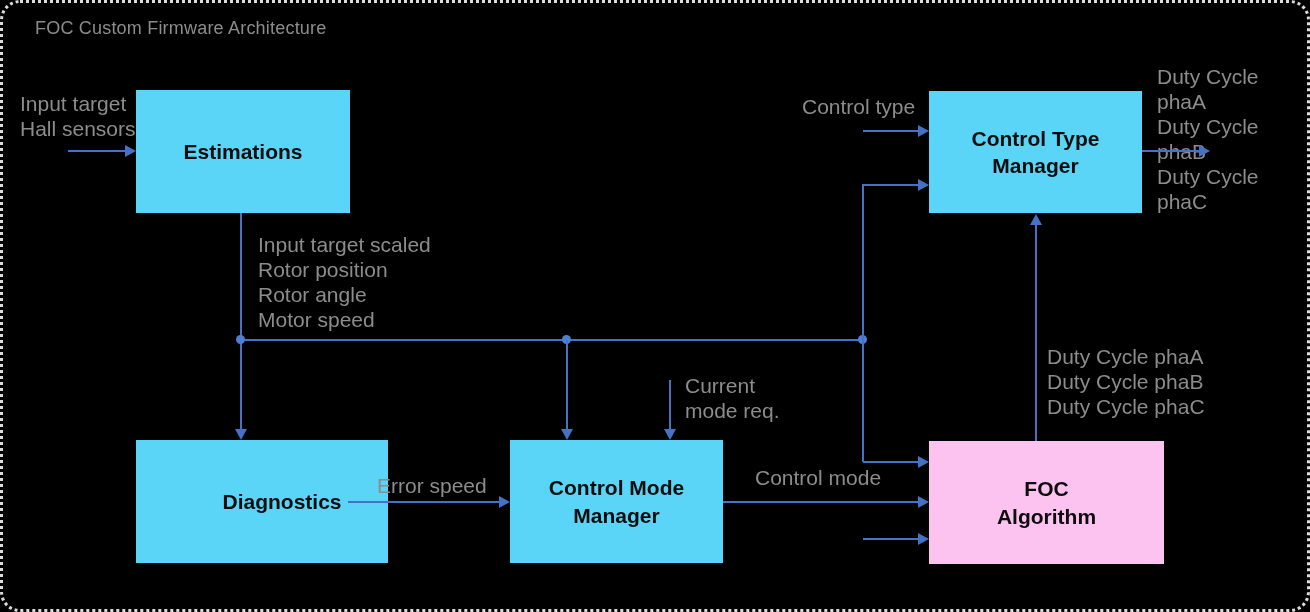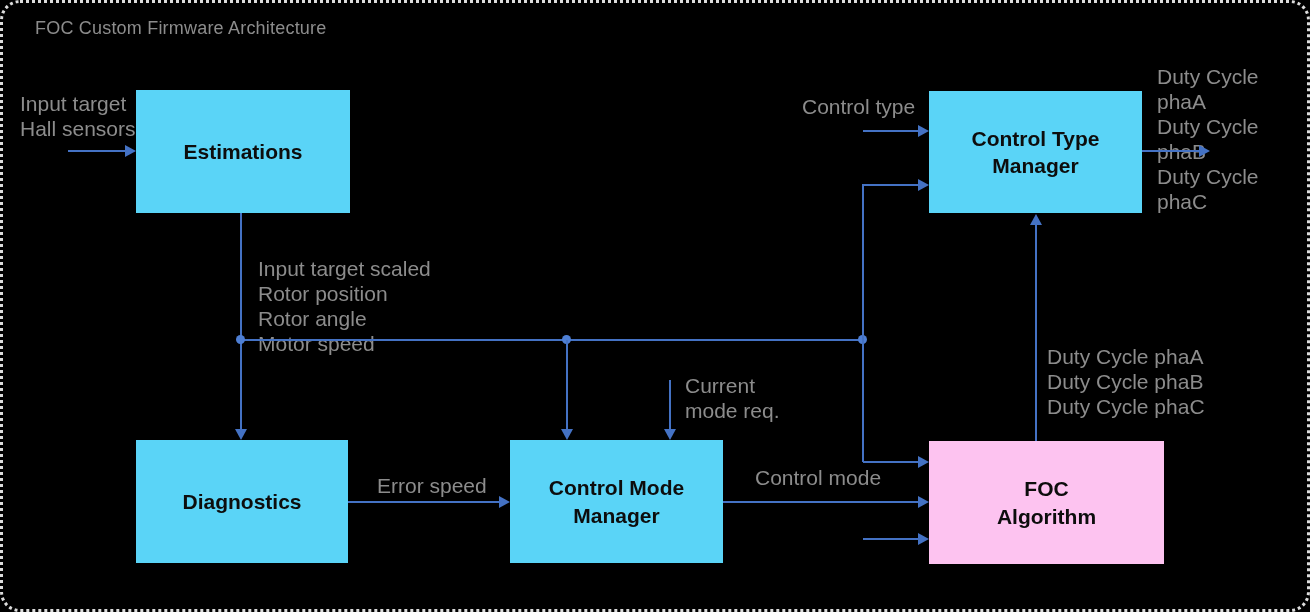--- a/index.html
+++ b/index.html
@@ -50,29 +50,29 @@
 </head>
 <body>
 
 <div id="canvas">
 
   <div class="title">FOC Custom Firmware Architecture</div>
 
   <div class="block cyan" style="left:133px;top:87px;width:214px;height:123px;text-align:center;">Estimations</div>
   <div class="block cyan" style="left:926px;top:88px;width:213px;height:122px;">Control Type
 Manager</div>
-  <div class="block cyan" style="left:133px;top:437px;width:212px;height:123px;">Diagnostics</div>
+  <div class="block cyan" style="left:133px;top:437px;width:212px;height:123px;padding-left:40px;">Diagnostics</div>
   <div class="block cyan" style="left:507px;top:437px;width:213px;height:123px;">Control Mode
 Manager</div>
   <div class="block pink" style="left:926px;top:438px;width:235px;height:123px;">FOC
 Algorithm</div>
 
   <div class="lbl" style="left:17px;top:88px;">Input target
 Hall sensors</div>
-  <div class="lbl" style="left:255px;top:229px;margin-top:24px;">Input target scaled
+  <div class="lbl" style="left:255px;top:229px;">Input target scaled
 Rotor position
 Rotor angle
 Motor speed</div>
   <div class="lbl" style="left:799px;top:91px;">Control type</div>
   <div class="lbl" style="left:1154px;top:61px;">Duty Cycle phaA
 Duty Cycle phaB
 Duty Cycle phaC</div>
   <div class="lbl" style="left:1044px;top:341px;">Duty Cycle phaA
 Duty Cycle phaB
 Duty Cycle phaC</div>

